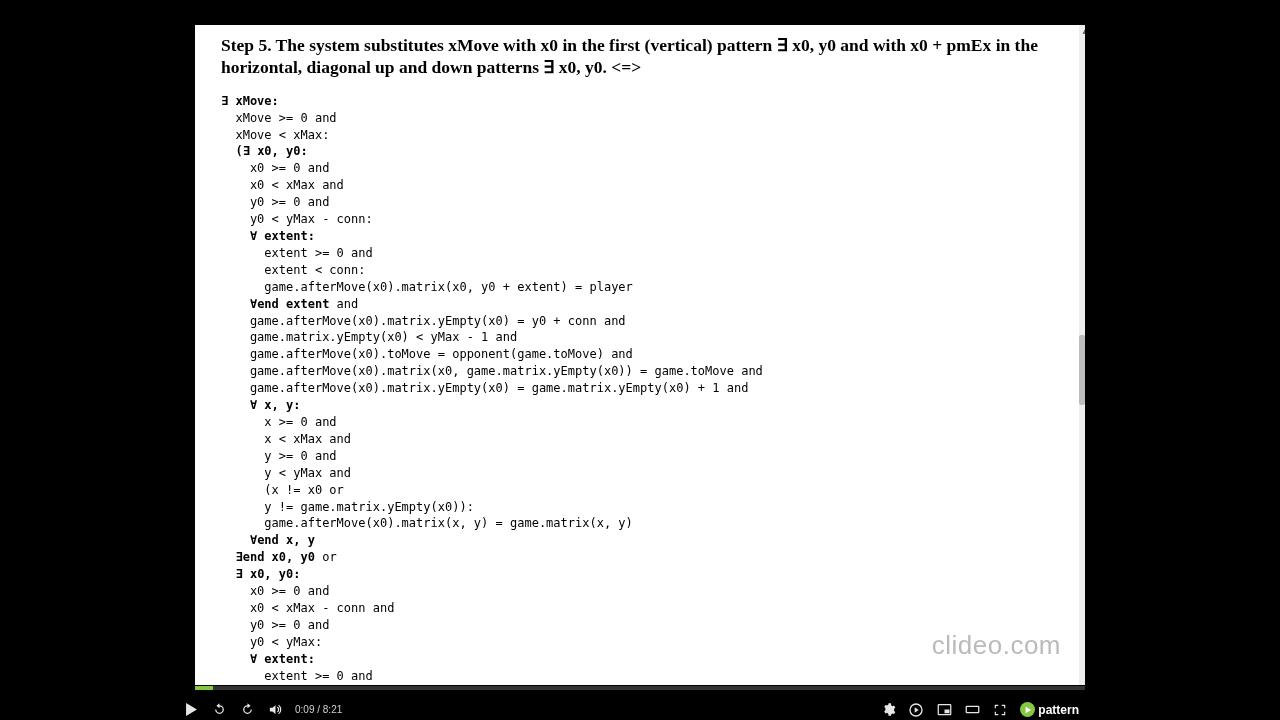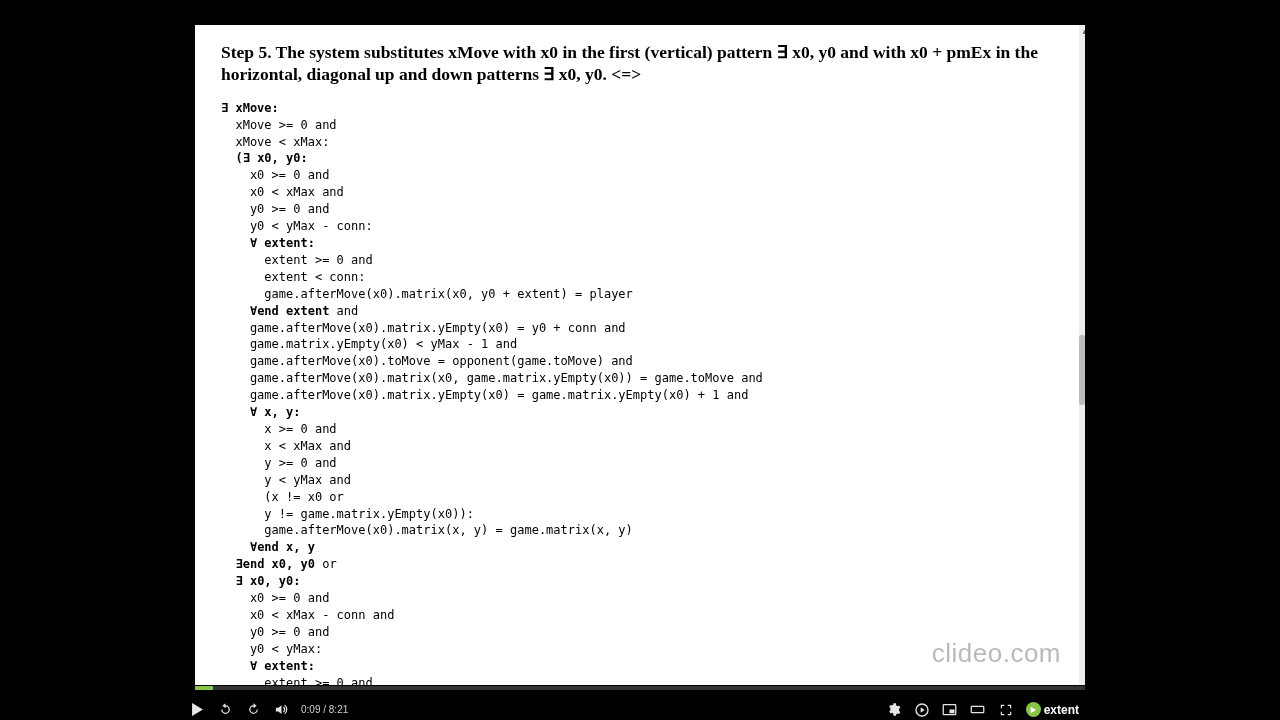--- a/index.html
+++ b/index.html
@@ -21,21 +21,21 @@
     background: #fff;
     overflow: hidden;
   }
   .doc-scroll {
     position: absolute;
     left: 0;
     top: 0;
     right: 6px;
     bottom: 0;
     overflow: hidden;
-    padding: 13px 20px 6px 26px;
+    padding: 6px 20px 6px 26px;
   }
   .scrollbar-track {
     position: absolute;
     right: 0;
     top: 0;
     width: 6px;
     height: 100%;
     background: #eee;
   }
   .scrollbar-thumb {
@@ -65,21 +65,21 @@
     font-size: 12px;
     line-height: 16.9px;
     color: #000;
     white-space: pre;
   }
   .code b { font-weight: bold; }
 
   .watermark {
     position: absolute;
     right: 24px;
-    bottom: 16px;
+    bottom: 24px;
     font-family: Arial, sans-serif;
     font-size: 26px;
     letter-spacing: 0.5px;
     color: rgba(130,130,130,0.55);
     user-select: none;
   }
 
   
   .progress-zone {
     position: absolute;
@@ -93,21 +93,21 @@
     position: absolute;
     left: 0;
     top: 0;
     height: 100%;
     background: #85c742;
   }
 
   
   .controls {
     position: absolute;
-    left: 183px;
+    left: 177px;
     right: 195px;
     bottom: 0;
     height: 21px;
     background: #000;
     display: flex;
     align-items: center;
     color: #e6e6e6;
     font-size: 11px;
   }
   .ctl-btn {
@@ -234,16 +234,16 @@
       <path d="M3 3h6v2H5v4H3V3zm18 0v6h-2V5h-4V3h6zM3 21v-6h2v4h4v2H3zm18 0h-6v-2h4v-4h2v6z" fill="#e6e6e6"></path>
     </svg>
   </div>
 
   <div class="brand">
     <div class="brand-circle">
       <svg width="8" height="8" viewBox="0 0 10 10">
           <polygon points="2,1 9,5 2,9" fill="#fff"></polygon>
         </svg>
     </div>
-    <span class="brand-text">extent</span>
+    <span class="brand-text">pattern</span>
   </div>
 
 </div>
 
 </body></html>

